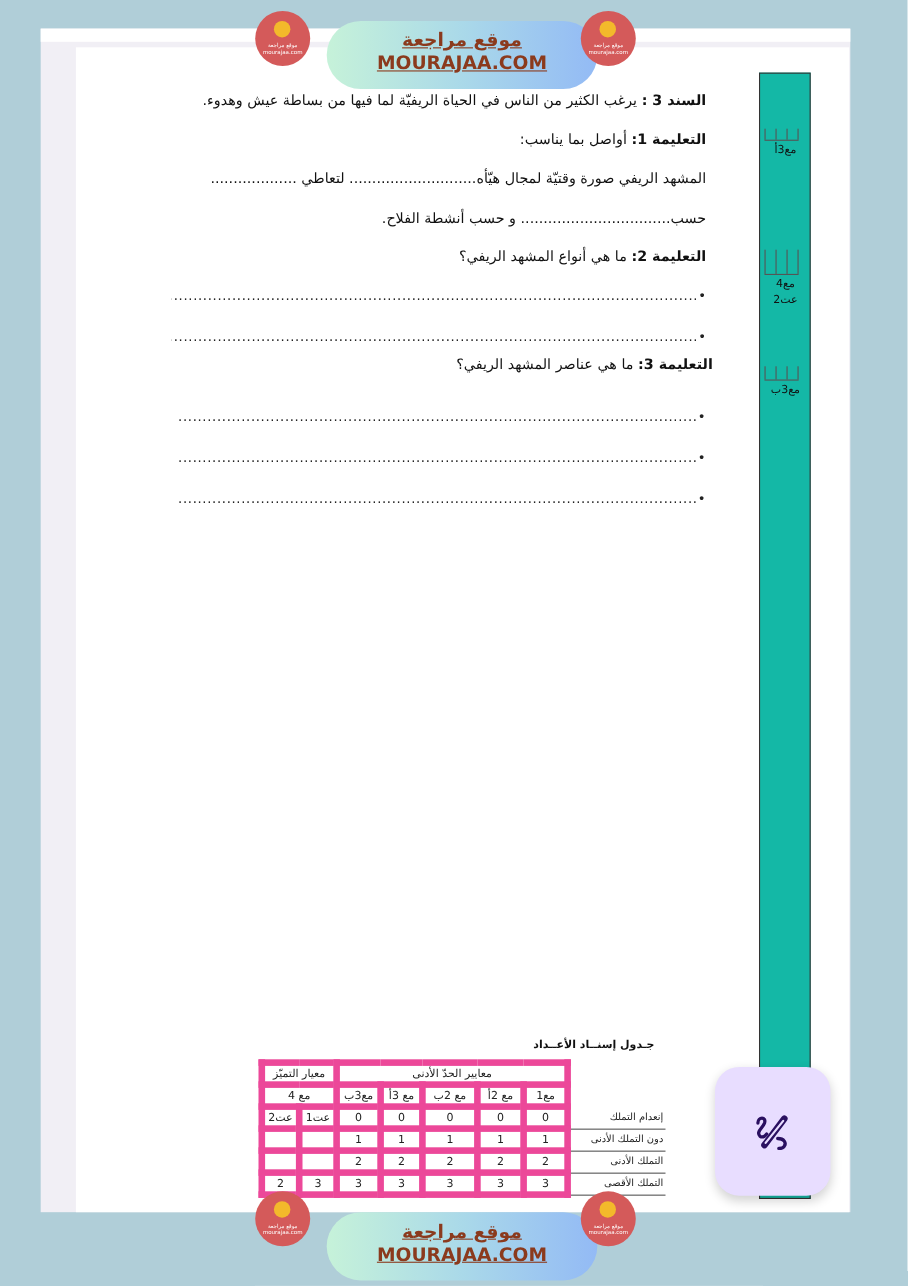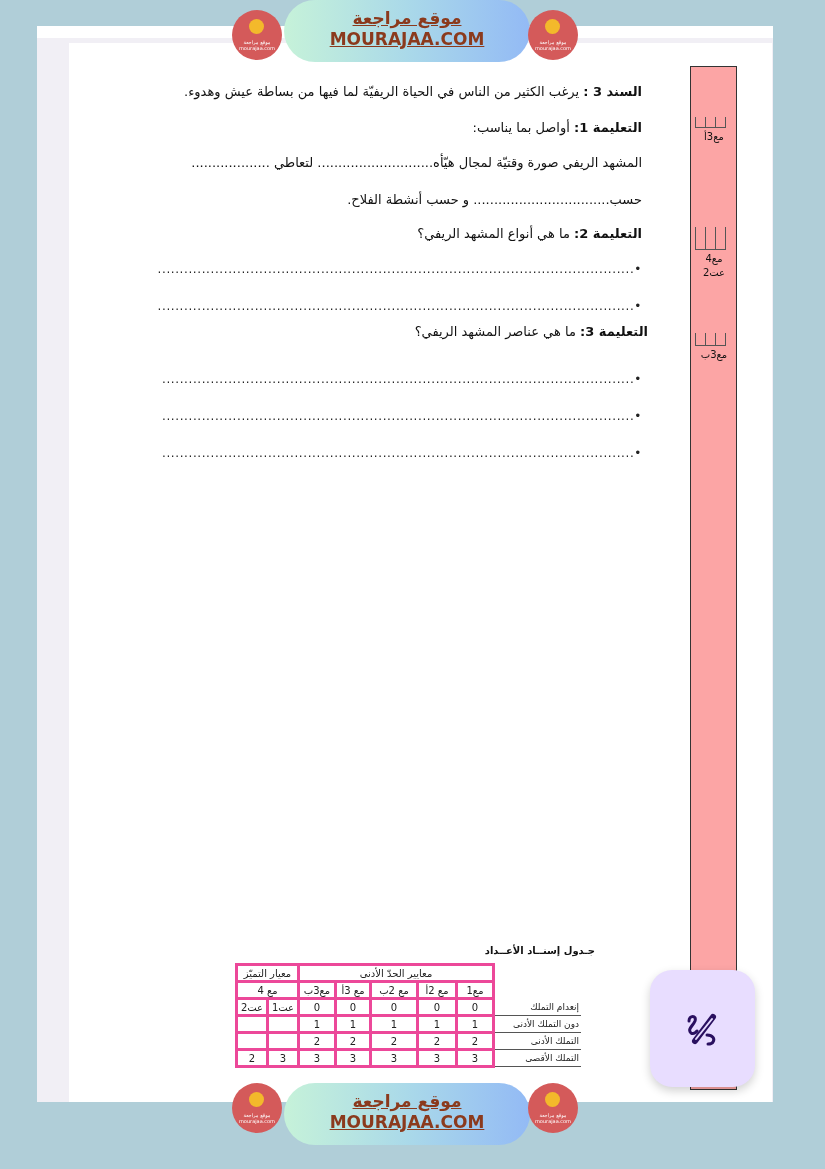--- a/index.html
+++ b/index.html
@@ -13,59 +13,60 @@
     background: #f1eff5;
     border-top: 12px solid #ffffff;
     box-sizing: border-box;
   }
   .page {
     position: absolute; left: 69px; top: 43px; width: 703px; height: 1059px;
     background: #ffffff;
   }
   .margin-col {
     position: absolute; left: 690px; top: 66px; width: 47px; height: 1024px;
-    border: 1.5px solid #333; box-sizing: border-box; background: #fca5a5;
+    border: 1.5px solid #333; box-sizing: border-box; background: #14b8a6;
   }
   .mark-box { position: absolute; left: 4px; display: flex; }
   .mark-box span { display: inline-block; width: 9px; border-left: 1px solid #555; }
   .mark-box span:last-child { border-right: 1px solid #555; }
   .mark-box { border-bottom: 1px solid #555; }
   .mark-label {
     position: absolute; font-family: "DejaVu Sans", sans-serif; font-size: 10px;
     color: #111; direction: rtl; text-align: center; width: 40px; left: 3px; line-height: 12px;
   }
 
   .doc { position: absolute; left: 150px; width: 500px; direction: rtl; color: #111;
     font-family: "DejaVu Sans", sans-serif; font-size: 13px; }
   .line { position: absolute; right: 0; white-space: nowrap; }
   .bold { font-weight: bold; }
   .dots-line { position: absolute; direction: rtl; white-space: nowrap; overflow: hidden; font-size: 12px; letter-spacing: 0.6px; color: #222; }
 
   .banner {
-    position: absolute; width: 246px; height: 62px; left: 284px;
+    position: absolute; width: 246px; height: 62px; left: 297px;
     border-radius: 32px;
     background: linear-gradient(90deg, #c6f2d9 0%, #aad9e9 50%, #93baf5 100%);
     text-align: center;
+    margin-top: 19px;
   }
   .banner .ar { display:block; color: #8b3a1d; font-size: 17px; font-weight: bold; text-decoration: underline; margin-top: 8px; line-height: 20px; }
   .banner .en { display:block; color: #8b3a1d; font-size: 17px; font-weight: bold; text-decoration: underline; line-height: 22px; font-family: "DejaVu Sans", sans-serif; }
   .logo {
     position: absolute; width: 50px; height: 50px; border-radius: 50%;
     background: #d45a5a; text-align: center;
   }
   .logo .dot { position:absolute; left: 17px; top: 9px; width: 15px; height: 15px; border-radius: 50%; background: #f3b92b; }
   .logo .txt { position:absolute; left: 0; top: 29px; width: 50px; font-size: 5px; color: #fff; line-height: 6px; }
 
   .table-title { position: absolute; left: 235px; top: 945px; width: 360px; 
     font-size: 10px; font-weight: bold; direction: rtl; color: #111; }
   table.grade {
     position: absolute; left: 235px; top: 963px; border-collapse: collapse; direction: rtl;
     font-size: 10px; color: #222;
   }
-  table.grade td { border: 3px solid #ec4899; text-align: center; height: 14px; padding: 0 2px; }
+  table.grade td { border: 6px solid #ec4899; text-align: center; height: 14px; padding: 0 2px; }
   table.grade td.rowlabel { border: none; border-bottom: 1.5px solid #555; text-align: right; width: 82px; font-size: 9px; margin-left: 23px; }
   table.grade td.blank { border: none; }
 
   .fab {
     position: absolute; left: 650px; top: 970px; width: 105px; height: 117px;
     background: #e8ddff; border-radius: 22px;
     box-shadow: 0 4px 10px rgba(0,0,0,0.18);
     display: flex; align-items: center; justify-content: center;
   }
 </style>

